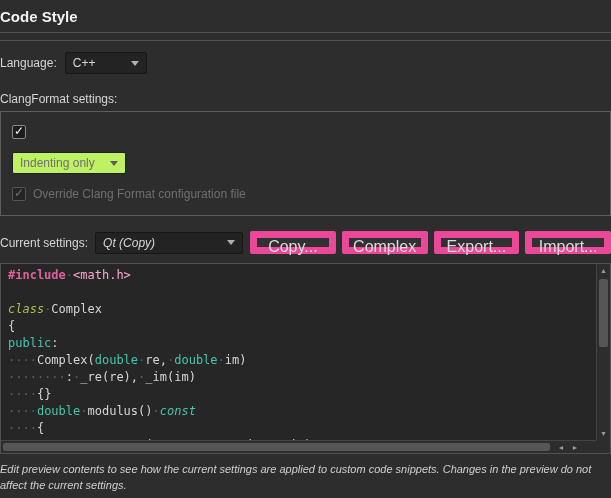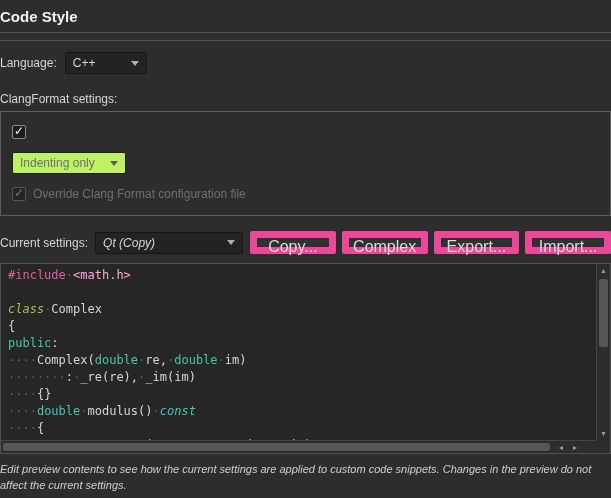--- a/index.html
+++ b/index.html
@@ -79,21 +79,21 @@
   }
   .code-area {
     position:absolute; left:0; top:0; right:14px; bottom:13px;
     padding:3px 7px;
     font-family:"DejaVu Sans Mono", monospace;
     font-size:12px; line-height:17px;
     white-space:pre;
     overflow:hidden;
     cursor:text;
   }
-  .tok-pp      { color:#e0609c; }
+  .tok-pp      { color:#e0609c;font-weight:bold; }
   .tok-inc     { color:#f9a8d4; }
   .tok-kw      { color:#45c6b0; }
   .tok-kwitalic{ color:#45c6b0; font-style:italic; }
   .tok-kwclass { color:#b6bd4f; font-style:italic; }
   .tok-kwflow  { color:#e0609c; font-style:italic; }
   .tok-txt     { color:#d6d6d6; }
   .tok-ws      { color:#5f5f5f; }
   
   .vscroll {
     position:absolute; top:0; right:0; bottom:13px; width:14px;

